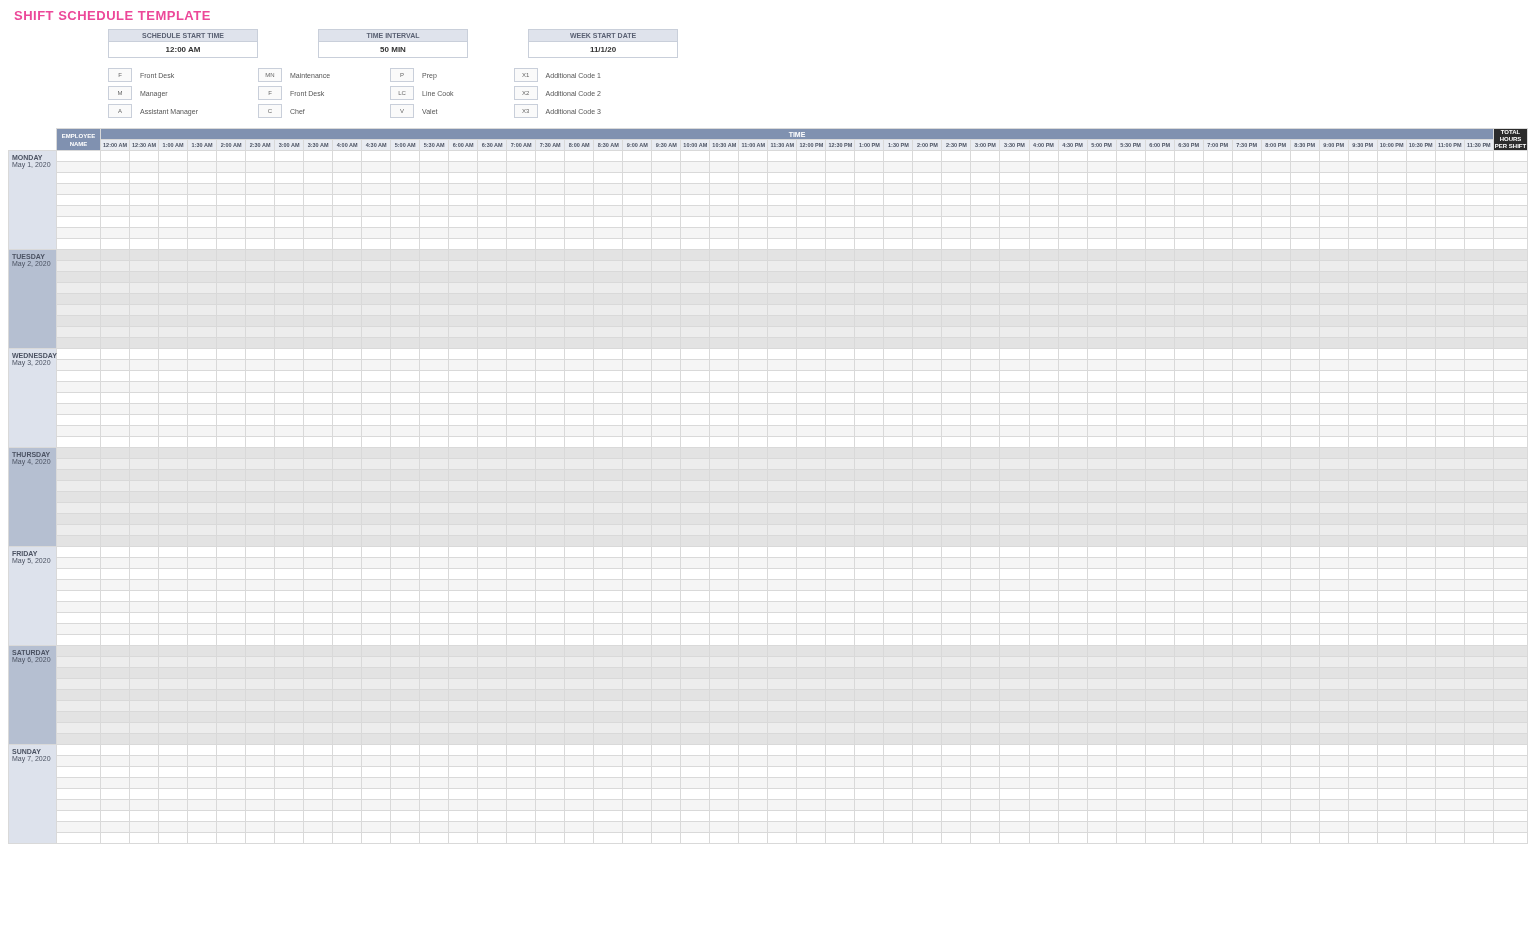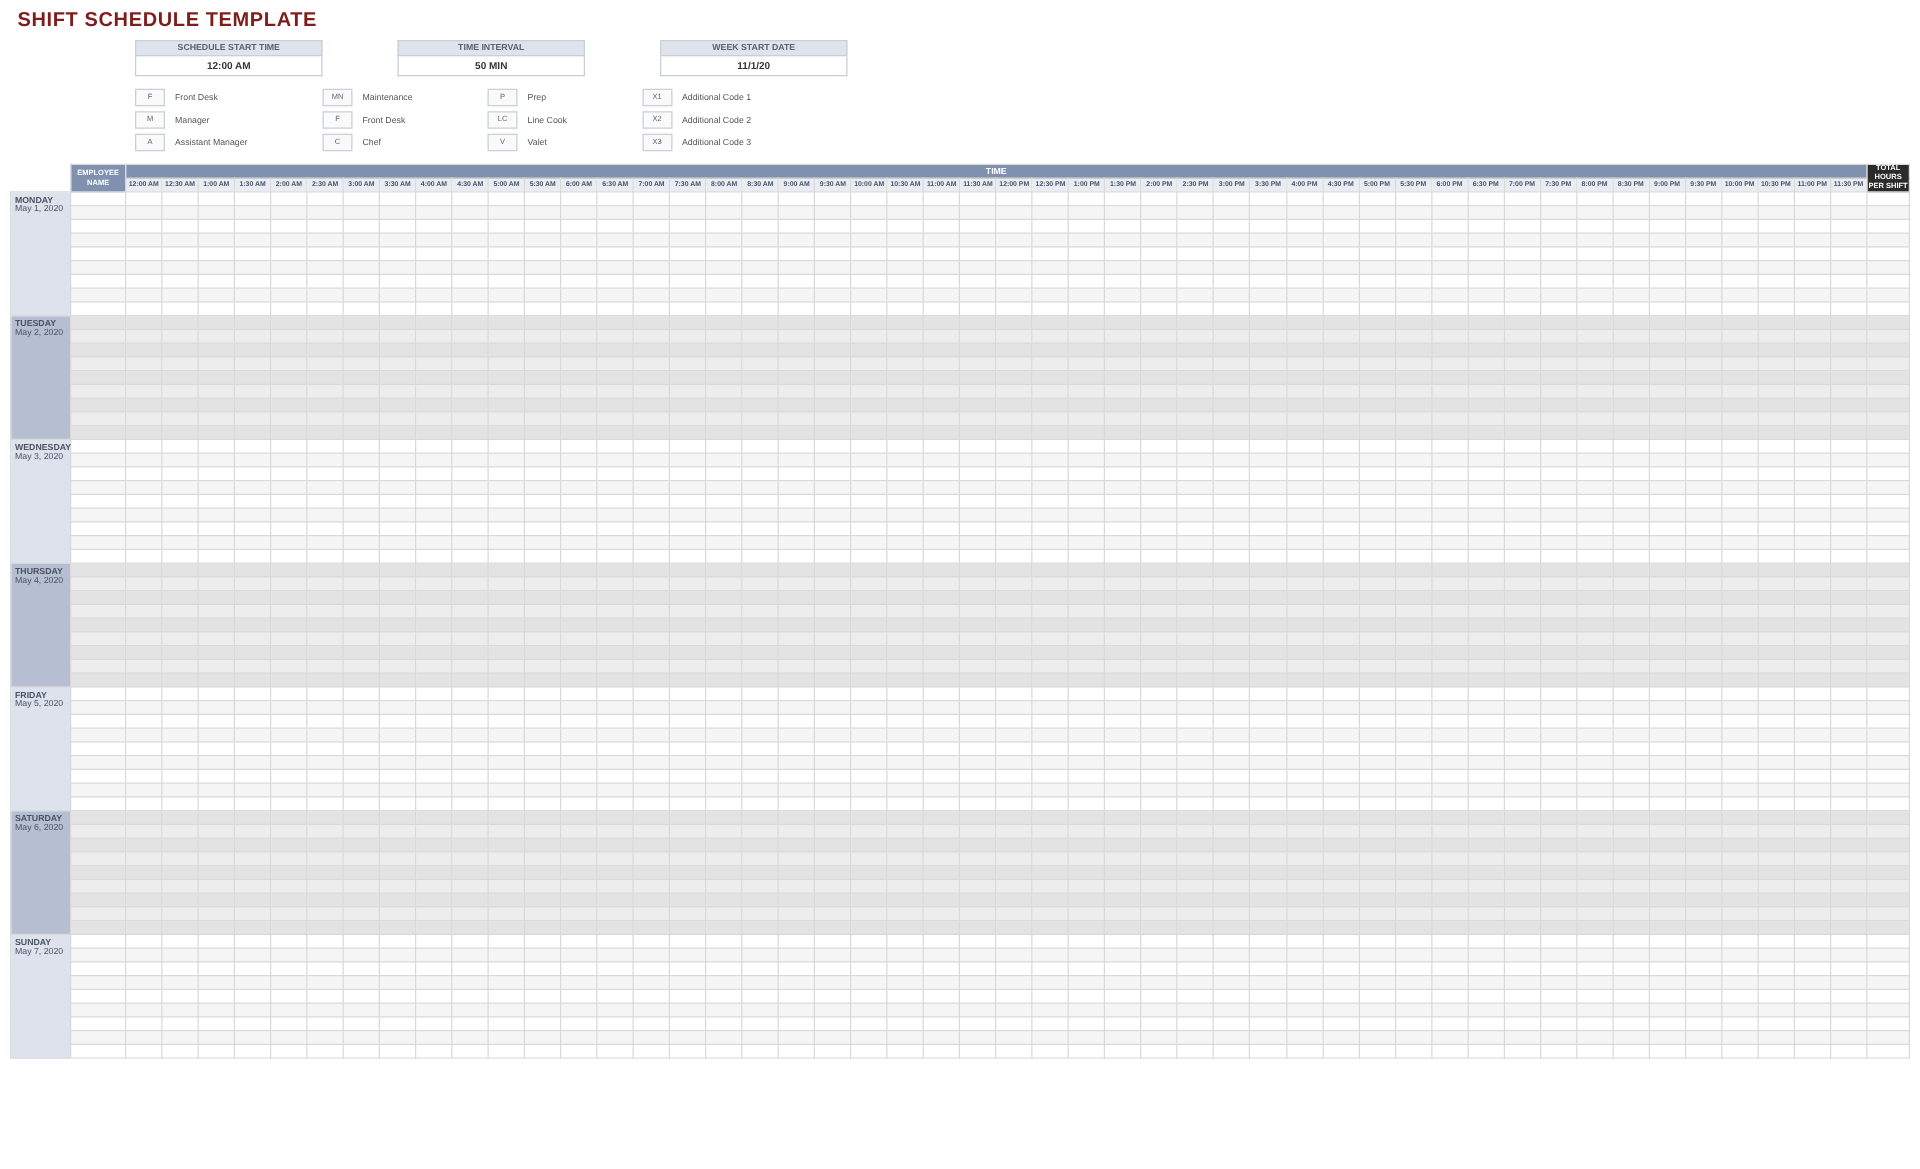--- a/index.html
+++ b/index.html
@@ -1,17 +1,17 @@
 <!DOCTYPE html>
 <html><head>
 <meta charset="utf-8">
 <style>
 html,body{margin:0;padding:0;font-family:Arial,Helvetica,sans-serif;font-size:10px;background:#fff;color:#333}
 .page{padding:8px 8px 0 8px}
-.title{font-size:16px;font-weight:bold;color:#7f1d1d;letter-spacing:.5px;margin:0 0 6px 6px}
+.title{font-size:13px;font-weight:bold;color:#ec4899;letter-spacing:.5px;margin:0 0 6px 6px}
 
 .params{display:flex;gap:60px;margin-left:100px;margin-bottom:10px}
 .param{width:150px}
 .param-label{background:#dfe3ec;border:1px solid #c9cfda;text-align:center;font-size:7px;font-weight:bold;color:#5a6173;padding:2px 0}
 .param-value{border:1px solid #c9cfda;border-top:none;text-align:center;font-size:8px;font-weight:bold;padding:3px 0}
 
 .legend{display:flex;gap:60px;margin-left:100px;margin-bottom:10px}
 .legend-col{display:flex;flex-direction:column;gap:4px}
 .legend-item{display:flex;align-items:center;gap:8px}
 .legend-code{width:22px;height:12px;border:1px solid #c9cfda;background:#fafafa;font-size:6px;display:flex;align-items:center;justify-content:center;color:#666}

